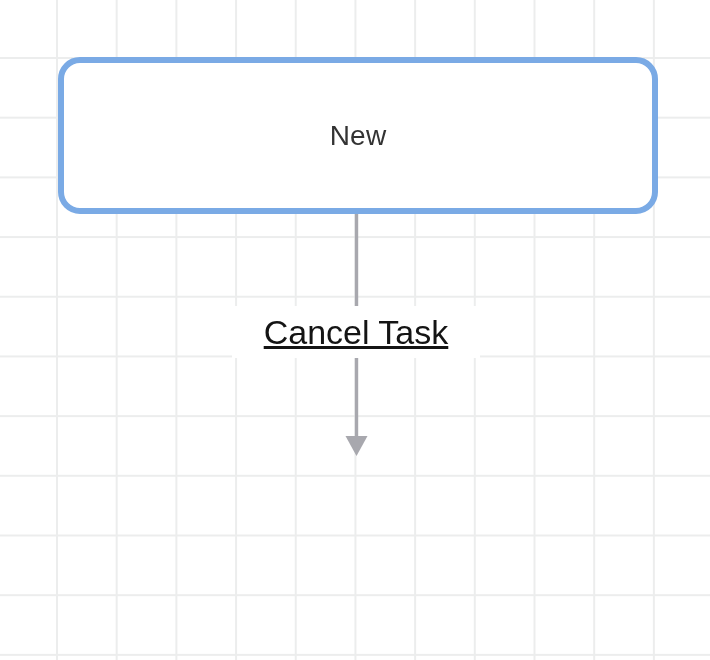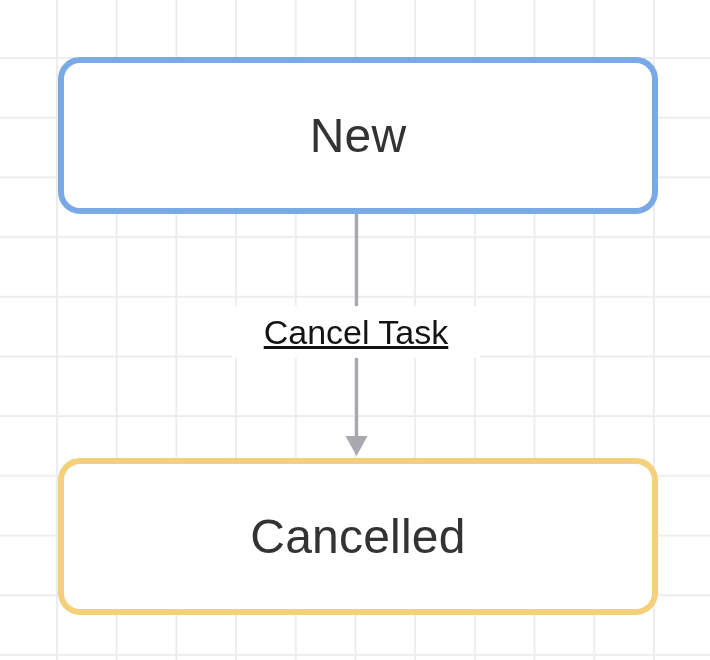--- a/index.html
+++ b/index.html
@@ -31,21 +31,21 @@
     align-items: center;
     justify-content: center;
     background: #ffffff;
     border-style: solid;
     border-width: 6px;
     border-radius: 22px;
   }
 
   .node-label {
     color: #333333;
-    font-size: 48px;
+    font-size: 28px;
     font-weight: 400;
     line-height: 1;
     letter-spacing: 0.2px;
     white-space: nowrap;
   }
 
   #node-new {
     left: 58px;
     top: 57px;
     width: 600px;
@@ -99,17 +99,14 @@
     <line x1="356.5" y1="358" x2="356.5" y2="440" stroke="#a8a8ae" stroke-width="3.4"></line>
     <polygon points="345.5,436 367.5,436 356.5,456" fill="#a8a8ae"></polygon>
   </svg>
 
   <div id="edge-label">Cancel Task</div>
 
   <div class="node" id="node-new">
     <span class="node-label">New</span>
   </div>
 
-  <div class="node" id="node-cancelled">
-    <span class="node-label">Cancelled</span>
-  </div>
 
 </div>
 
 </body></html>

